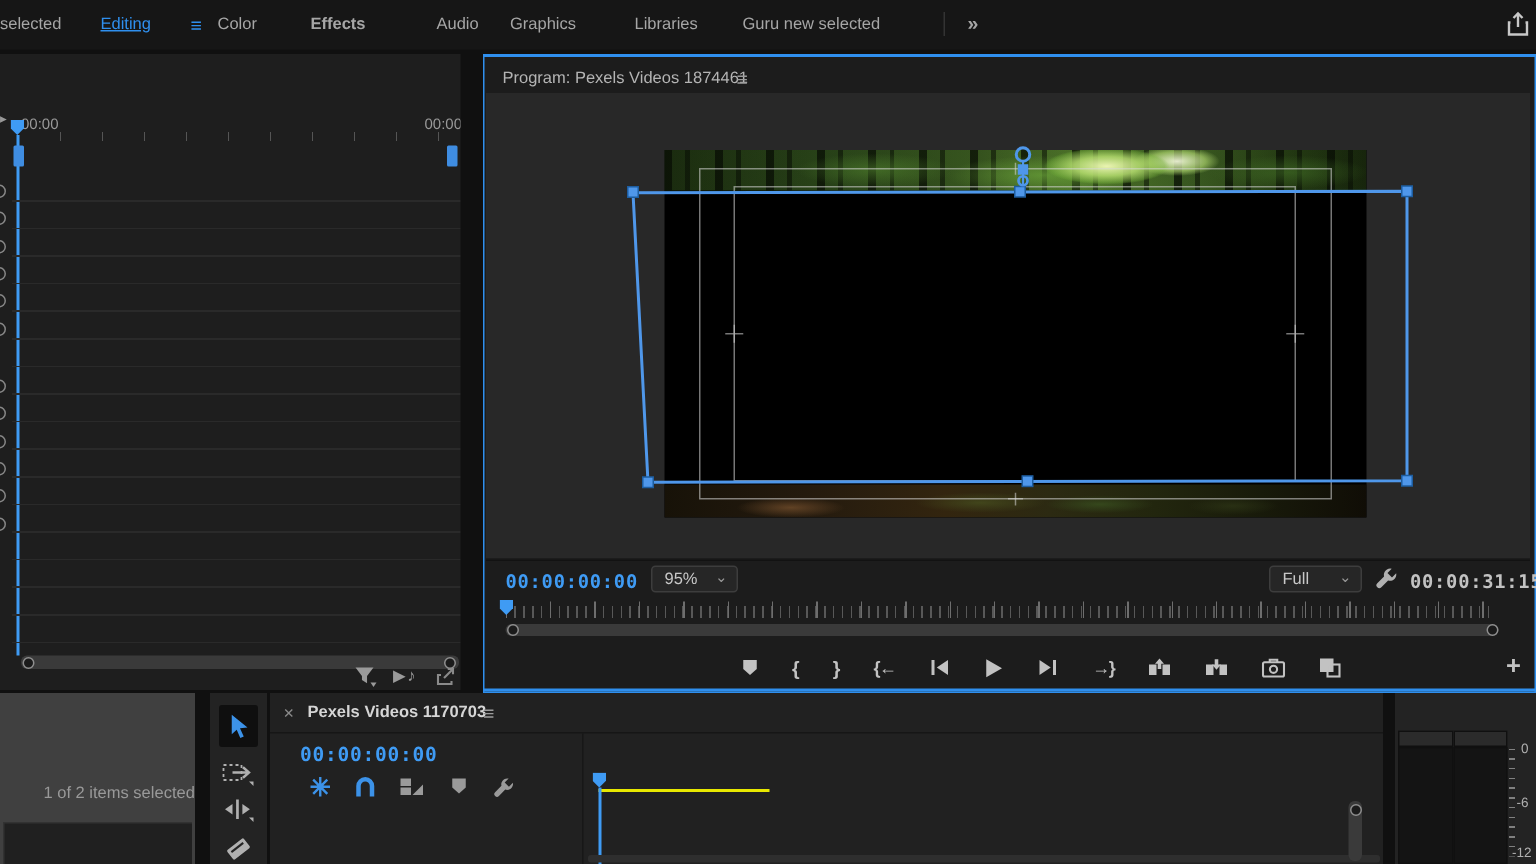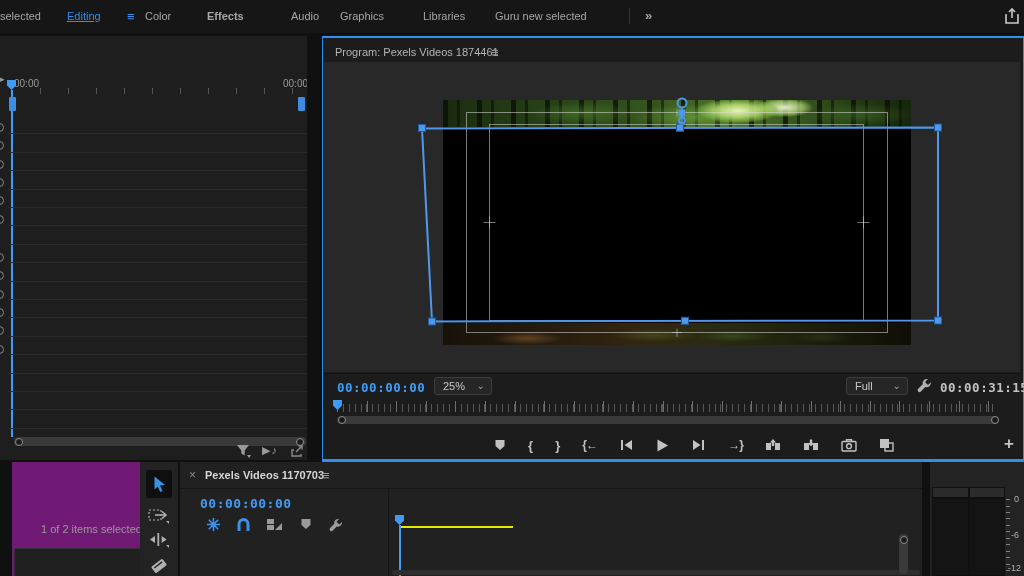--- a/index.html
+++ b/index.html
@@ -156,21 +156,21 @@
         <line x1="682" y1="108" x2="682" y2="124" stroke="#4f97ea" stroke-width="1.5"></line>
         <rect x="678.5" y="109.5" width="7" height="7" fill="#4f97ea"></rect>
         <circle cx="682" cy="120.5" r="3" fill="none" stroke="#4f97ea" stroke-width="1.8"></circle>
       </g>
     </g>
   </svg>
 
   <div class="a" style="left:324px;top:373px;width:696px;height:1px;background:#121212;"></div>
   <span class="a tc tc-blue" style="left:337px;top:380px;">00:00:00:00</span>
   <div class="a dd" style="left:434px;top:377px;width:58px;">
-    <span>25%</span>
+    <span>95%</span>
     <span class="chev">⌄</span>
   </div>
   <div class="a dd" style="left:846px;top:377px;width:62px;">
     <span>Full</span>
     <span class="chev">⌄</span>
   </div>
   <span class="a" style="left:916px;top:377px;">
     <svg width="17" height="17" viewBox="0 0 17 17">
         <path d="M14.8 5.2 L12 8 L9 5 L11.8 2.2 A4.2 4.2 0 0 0 6.7 7.3 L2.2 11.8 A1.9 1.9 0 0 0 4.9 14.5 L9.4 10 A4.2 4.2 0 0 0 14.8 5.2 Z" fill="#b0b0b0"></path>
       </svg>
@@ -236,21 +236,21 @@
         <svg width="15" height="14" viewBox="0 0 15 14">
           <rect x="1" y="1" width="9" height="9" fill="#c2c2c2"></rect>
           <rect x="6" y="5" width="8" height="8" fill="none" stroke="#c2c2c2" stroke-width="1.4"></rect>
         </svg>
       </span>
   </div>
   <span class="a" style="left:1004px;top:434px;font-size:17px;color:#c2c2c2;font-weight:bold;">+</span>
 
   <div class="a" style="left:322px;top:459px;width:702px;height:2px;background:#2f8fee;"></div>
 
-  <div class="a" style="left:12px;top:462px;width:130px;height:114px;background:#701a75;overflow:hidden;">
+  <div class="a" style="left:0;top:462px;width:130px;height:114px;background:#404040;overflow:hidden;">
     <span class="a" style="left:29px;top:61px;font-size:11px;color:#999;white-space:nowrap;">1 of 2 items selected</span>
     <div class="a" style="left:2px;top:86px;width:126px;height:28px;background:#202020;border-top:1px solid #323232;border-left:1px solid #323232;"></div>
   </div>
 
   <div class="a" style="left:140px;top:462px;width:38px;height:114px;background:#232323;overflow:hidden;">
     <div class="a" style="left:6px;top:8px;width:26px;height:28px;background:#0f0f0f;border-radius:2px;">
       <svg style="margin:6px 0 0 7px;" width="13" height="17" viewBox="0 0 13 17">
           <path d="M1.5 0.5 L12 9 L7 9.5 L9.5 15 L7.2 16 L4.8 10.5 L1.5 13.5 Z" fill="#3c92e8"></path>
         </svg>
     </div>

